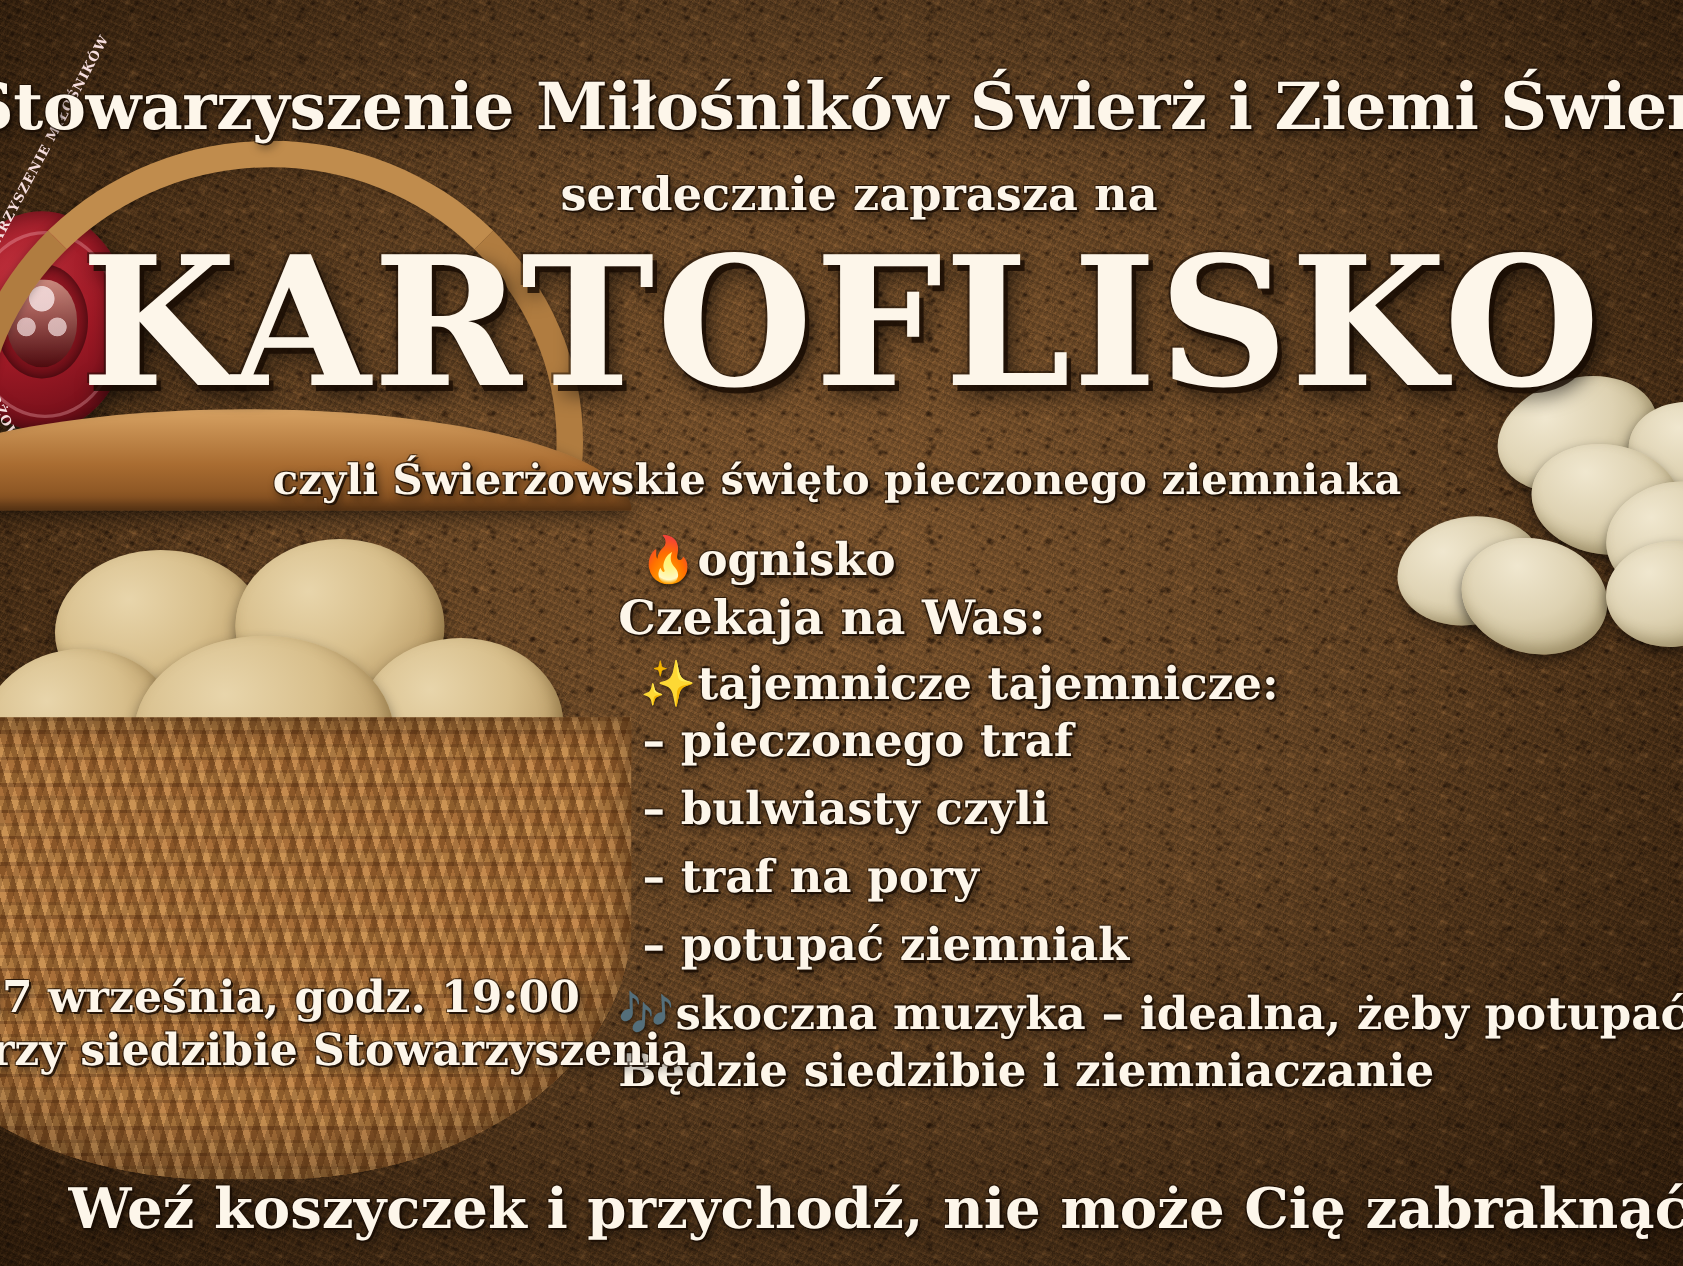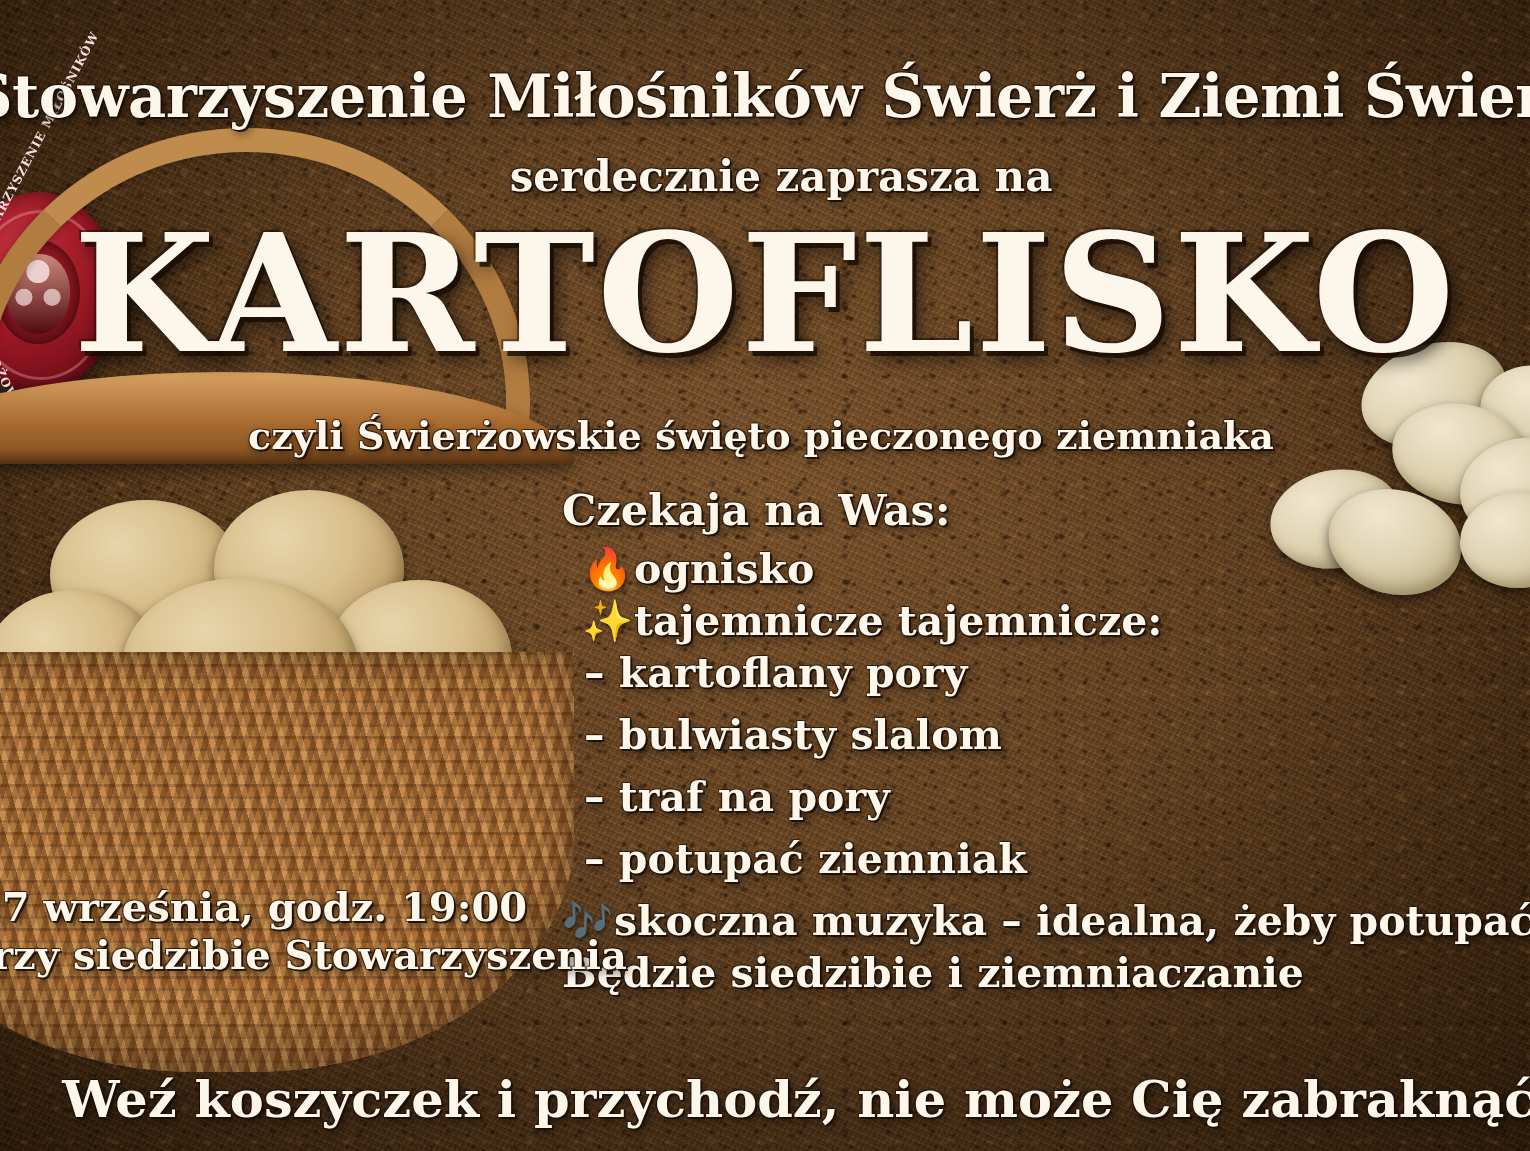--- a/index.html
+++ b/index.html
@@ -187,32 +187,32 @@
     <div class="sp-p s4"></div>
     <div class="sp-p s7"></div>
   </div>
 
   <div class="t" id="org">Stowarzyszenie Miłośników Świerż i Ziemi Świerżowskiej</div>
   <div class="t" id="invite">serdecznie zaprasza na</div>
   <div class="t" id="title">KARTOFLISKO</div>
   <div class="t" id="subtitle">czyli Świerżowskie święto pieczonego ziemniaka</div>
 
   <div id="list">
-    <div class="row head">Czekaja na Was:</div>
-
     <div class="row ind">
       <span class="emo fire">🔥</span><span>ognisko</span>
     </div>
 
+    <div class="row head">Czekaja na Was:</div>
+
     <div class="row ind sp">
       <span class="emo spark">✨</span><span>tajemnicze tajemnicze:</span>
     </div>
 
-    <div class="row dash">– kartoflany pory</div>
-    <div class="row dash">– bulwiasty slalom</div>
+    <div class="row dash">– pieczonego traf</div>
+    <div class="row dash">– bulwiasty czyli</div>
     <div class="row dash">– traf na pory</div>
     <div class="row dash">– potupać ziemniak</div>
 
     <div class="row">
       <span class="emo note">🎶</span><span>skoczna muzyka – idealna, żeby potupać!</span>
     </div>
 
     <div class="row">Będzie siedzibie i ziemniaczanie</div>
   </div>
 

